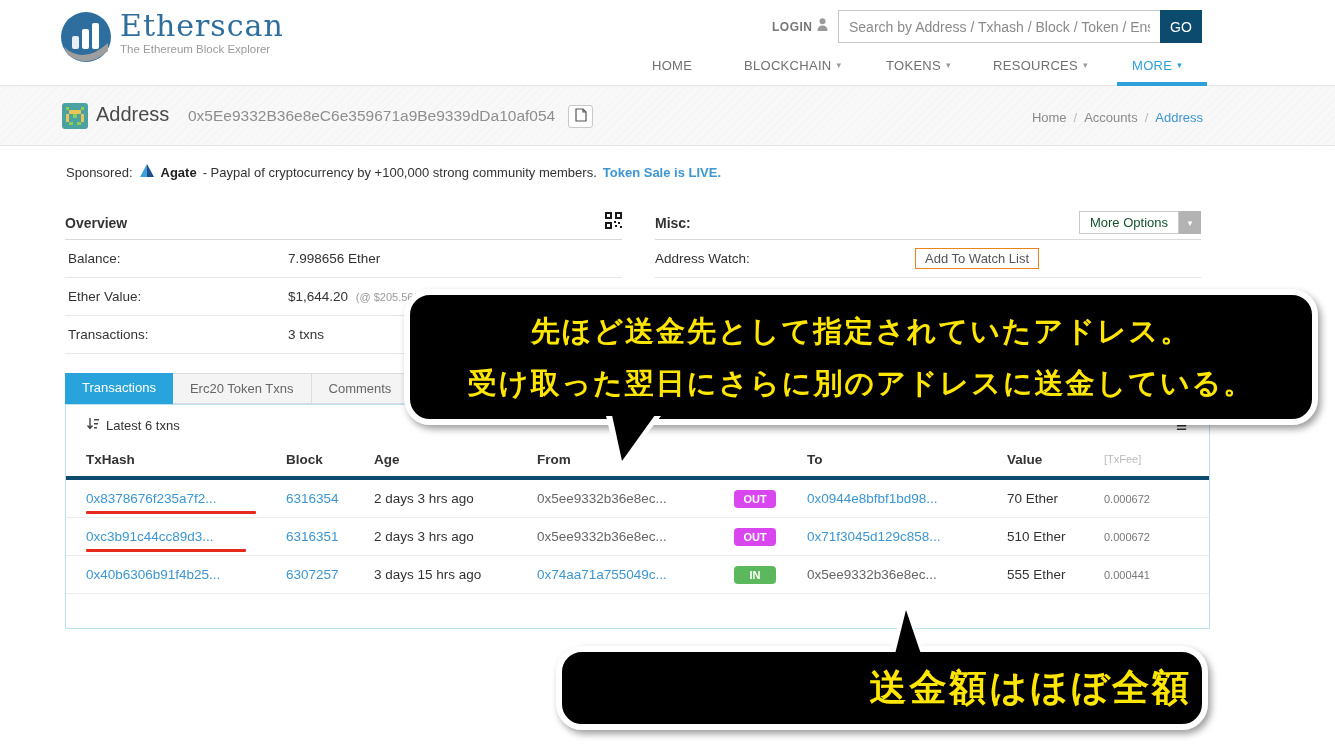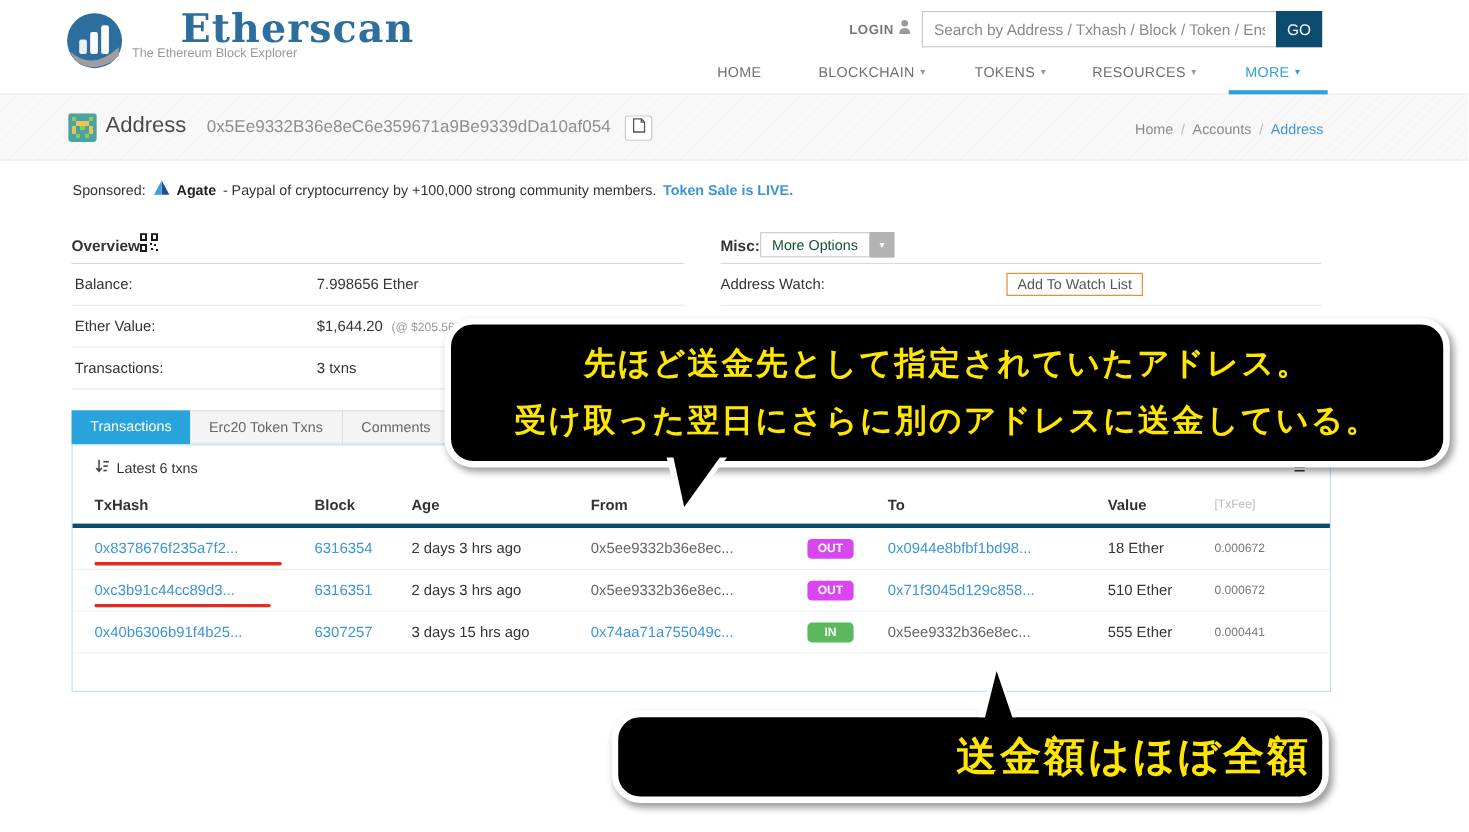--- a/index.html
+++ b/index.html
@@ -6,21 +6,21 @@
   html,body { width:1335px; height:756px; }
   body {
     font-family:"Liberation Sans","DejaVu Sans",sans-serif;
     background:#fff; color:#333; overflow:hidden; position:relative;
   }
 
   
   .topbar { position:absolute; left:0; top:0; width:1335px; height:86px; background:#fff; border-bottom:1px solid #e5e5e5; }
   .logo { position:absolute; left:60px; top:11px; display:flex; align-items:flex-start; cursor:pointer; }
   .logo-text { margin-left:8px; }
-  .logo-name { font-family:"DejaVu Serif","Liberation Serif",serif; font-weight:bold; font-size:36px; color:#2e6e9e; line-height:30px; letter-spacing:1px;margin-left:44px; }
+  .logo-name { font-family:"DejaVu Serif","Liberation Serif",serif; font-weight:normal; font-size:30px; color:#2e6e9e; line-height:30px; letter-spacing:1px; }
   .logo-tag { font-size:11.5px; color:#9a9a9a; margin-top:2px; }
   .login { position:absolute; left:772px; top:18px; font-size:12px; font-weight:bold; color:#777; letter-spacing:.5px; display:flex; align-items:center; gap:4px; cursor:pointer; }
   .search-input { position:absolute; left:838px; top:10px; width:322px; height:33px; border:1px solid #c7c7c7; border-right:none; padding:0 10px; font-size:14px; color:#333; font-family:inherit; outline:none; }
   .search-input::placeholder { color:#8a8a8a; }
   .go-btn { position:absolute; left:1160px; top:10px; width:42px; height:33px; background:#0c4a6e; color:#fff; border:none; font-size:14px; font-family:inherit; cursor:pointer; }
   .nav-item { position:absolute; top:58px; font-size:13px; color:#707070; letter-spacing:.3px; cursor:pointer; display:flex; align-items:center; gap:5px; }
   .nav-item.active { color:#2d9fd9; }
   .caret { font-size:9px; color:#9a9a9a; line-height:1; }
   .nav-item.active .caret { color:#2d9fd9; }
   .more-indicator { position:absolute; left:1117px; top:82px; width:90px; height:4px; background:#2d9fd9; }
@@ -38,21 +38,21 @@
   .crumb-current { color:#3d96d2; cursor:pointer; }
   .crumb-sep::before { content:"/"; color:#bbb; }
 
   
   .sponsored { position:absolute; left:66px; top:163px; font-size:13px; color:#333; display:flex; align-items:center; gap:6px; }
   .sp-label { color:#333; }
   .sp-name { font-weight:bold; color:#222; }
   .sp-link { color:#3d96d2; font-weight:bold; cursor:pointer; }
 
   
-  .panel-hdr { display:flex; align-items:center; height:34px; border-bottom:1px solid #d9d9d9; }
+  .panel-hdr { display:flex; justify-content:space-between; align-items:center; height:34px; border-bottom:1px solid #d9d9d9; }
   .panel-title { font-size:14px; font-weight:bold; color:#333; }
   .overview-panel { position:absolute; left:65px; top:206px; width:557px; }
   .ov-row { display:grid; grid-template-columns:220px 1fr; align-items:center; padding:11px 3px; border-bottom:1px solid #e7e7e7; font-size:13.5px; }
   .ov-note { font-size:11px; color:#999; margin-left:4px; }
   .misc-panel { position:absolute; left:655px; top:206px; width:546px; }
   .misc-row { display:grid; grid-template-columns:260px 1fr; align-items:center; padding:8px 0; border-bottom:1px solid #e7e7e7; font-size:13.5px; }
   .more-options { display:flex; cursor:pointer; }
   .mo-main { border:1px solid #c9c9c9; background:#fff; padding:3px 10px; font-size:13px; color:#14532d; }
   .mo-caret { width:22px; background:#b3b3b3; border:1px solid #b3b3b3; color:#fff; display:flex; align-items:center; justify-content:center; font-size:9px; }
   .watch-btn { border:1px solid #e8831d; background:#fff; color:#555; font-size:13px; padding:2px 9px; font-family:inherit; cursor:pointer; justify-self:start; }
@@ -280,21 +280,21 @@
   <div class="tr row">
     <span class="cell-hash">
       <a class="link">0x8378676f235a7f2...</a>
       <span class="redline" style="width:170px"></span>
     </span>
     <a class="link">6316354</a>
     <span>2 days 3 hrs ago</span>
     <span class="gray-addr">0x5ee9332b36e8ec...</span>
     <span><span class="badge out">OUT</span></span>
     <a class="link">0x0944e8bfbf1bd98...</a>
-    <span>18 Ether</span>
+    <span>70 Ether</span>
     <span class="fee">0.000672</span>
   </div>
 
   <div class="tr row">
     <span class="cell-hash">
       <a class="link">0xc3b91c44cc89d3...</a>
       <span class="redline" style="width:160px"></span>
     </span>
     <a class="link">6316351</a>
     <span>2 days 3 hrs ago</span>

